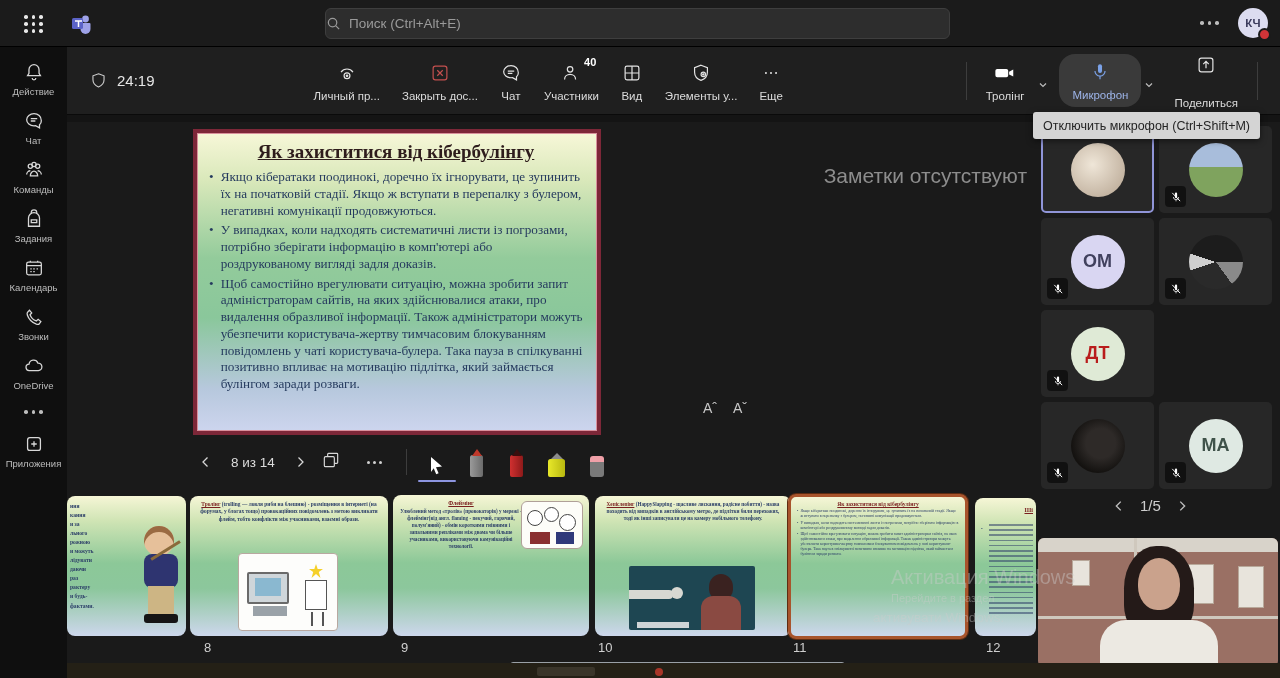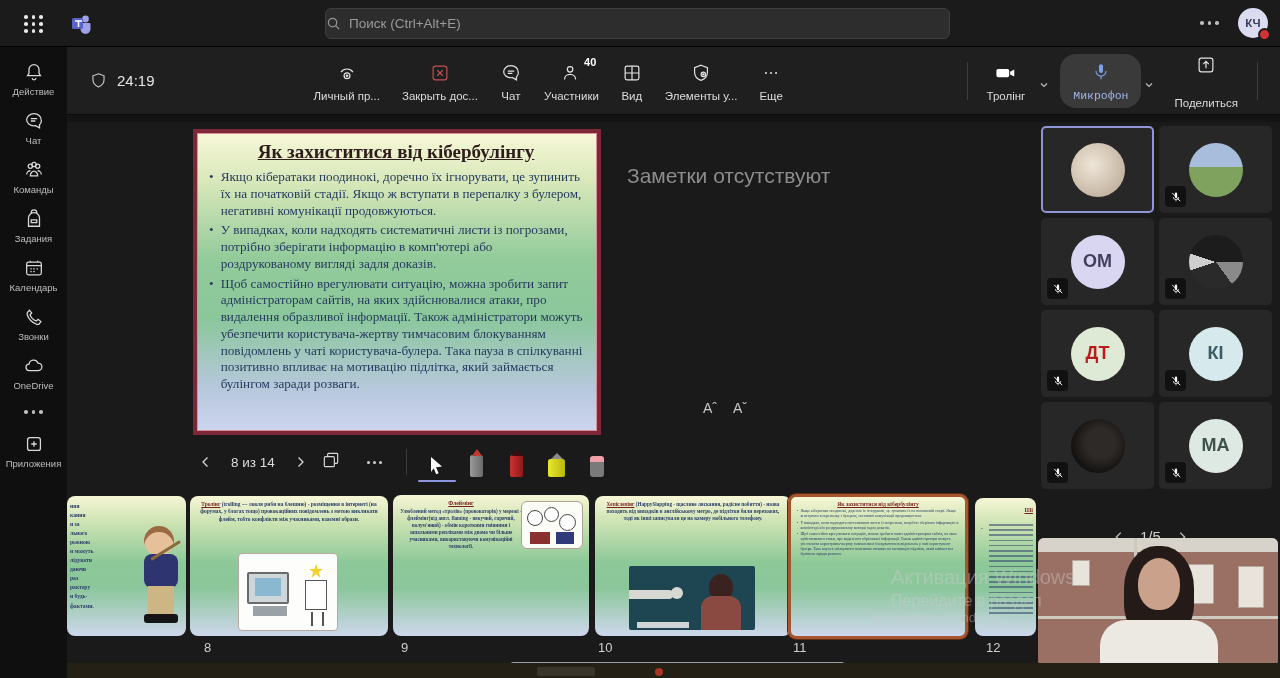--- a/index.html
+++ b/index.html
@@ -31,36 +31,36 @@
   .mtoolbar { position:absolute; left:67px; top:47px; width:1213px; height:68px; background:#1f1f1f; border-bottom:1px solid #0a0a0a; display:flex; align-items:center; }
   .timer-group { display:flex; align-items:center; gap:9px; margin-left:22px; color:#e6e6e6; font-size:15px; }
   .timer-group svg { width:19px; height:19px; stroke:#cfcfcf; fill:none; stroke-width:1.4; }
   .tb-center { display:flex; align-items:flex-start; margin-left:148px; }
   .tb-btn { display:flex; flex-direction:column; align-items:center; gap:4px; padding:0 11px; cursor:pointer; color:#dcdcdc; font-size:11.5px; white-space:nowrap; }
   .tb-btn .ic { height:26px; display:flex; align-items:center; justify-content:center; position:relative; }
   .tb-btn svg { width:22px; height:22px; stroke:#e4e4e4; fill:none; stroke-width:1.3; }
   .tb-sep { width:1px; height:38px; background:#3d3d3d; margin:0 8px; align-self:center; }
   .count-badge { position:absolute; top:-4px; right:-14px; font-size:11px; font-weight:bold; color:#fff; }
   .chev { width:12px; height:12px; stroke:#bdbdbd; fill:none; stroke-width:1.6; cursor:pointer; margin-left:2px; align-self:center; margin-top:8px; }
-  .mic-tile { background:#3a3a3a; border-radius:16px; padding:5px 13px 6px;font-family:Liberation Mono, monospace; }
+  .mic-tile { background:#3a3a3a; border-radius:16px; padding:5px 13px 6px; }
   .mic-tile .lbl { color:#9db4e8; }
   .tb-right { display:flex; align-items:center; margin-left:auto; margin-right:14px; }
 
   .tooltip { position:absolute; left:1033px; top:112px; height:27px; background:#d4d4d4; color:#242424; font-size:12.5px; border-radius:3px; display:flex; align-items:center; padding:0 10px; box-shadow:0 2px 6px rgba(0,0,0,.5); z-index:60; }
 
   
   .stage { position:absolute; left:67px; top:122px; width:1213px; height:548px; background:#1a1a1a; }
 
   .main-slide { position:absolute; left:126px; top:7px; width:408px; height:306px; border:4px solid #7d2738; box-shadow:inset 0 0 0 1px #d9909c; background:linear-gradient(180deg,#f7f7d8 0%,#d9e8ba 16%,#93cb9b 42%,#8ac79b 62%,#b7c8dd 86%,#cdd5ee 100%); font-family:"Liberation Serif", serif; padding:8px 14px 4px 12px; overflow:hidden; }
   .main-slide h1 { font-size:19px; font-weight:bold; text-decoration:underline; color:#2e1c1c; text-align:center; margin-bottom:6px; }
   .main-slide ul { list-style:none; }
   .main-slide li { font-size:13.2px; color:#253a5e; line-height:1.27; margin-bottom:3px; display:flex; gap:7px; }
   .main-slide li .dot { flex:0 0 auto; }
 
-  .notes-msg { position:absolute; left:560px; top:42px; width:400px; text-align:left; color:#8d8d8d; font-size:21px; }
+  .notes-msg { position:absolute; left:560px; top:42px; width:400px; text-align:right; color:#8d8d8d; font-size:21px; }
   .font-btns { position:absolute; left:636px; top:278px; display:flex; gap:16px; color:#c8c8c8; font-size:14px; }
   .font-btns span { cursor:pointer; }
 
   
   .slidenav { position:absolute; left:130px; top:322px; height:36px; display:flex; align-items:center; color:#dcdcdc; }
   .slidenav svg.chv { width:18px; height:18px; stroke:#d8d8d8; stroke-width:1.7; fill:none; cursor:pointer; }
   .nav-counter { font-size:13.5px; margin:0 16px; }
   .nav-ic { margin:0 12px; cursor:pointer; }
   .nav-dots { display:flex; gap:3px; margin:0 14px; cursor:pointer; }
   .nav-dots i { width:3px; height:3px; background:#d0d0d0; border-radius:50%; }
@@ -330,20 +330,23 @@
               <path d="M12 15.5V8.5M9 11l3-3 3 3"></path>
             </svg>
         </span>
         <span>Поделиться</span>
       </div>
       <div class="tb-sep"></div>
 
     </div>
   </div>
 
+  <div class="tooltip">
+    <span>Отключить микрофон (Ctrl+Shift+M)</span>
+  </div>
 
   <div class="stage">
 
     <div class="main-slide">
       <h1>Як захиститися від кібербулінгу</h1>
       <ul>
         <li>
             <span class="dot">•</span>
             <span>Якщо кібератаки поодинокі, доречно їх ігнорувати, це зупинить їх на початковій стадії. Якщо ж вступати в перепалку з булером, негативні комунікації продовжуються.</span>
           </li>
@@ -548,33 +551,20 @@
         </div>
       <span class="mic-off">
           <svg width="12" height="12" viewBox="0 0 16 16">
             <path d="M6.5 3.5a1.5 1.5 0 0 1 3 0V8a1.5 1.5 0 0 1-3 0z" fill="#fff"></path>
             <path d="M4.5 8a3.5 3.5 0 0 0 7 0" stroke="#fff" fill="none"></path>
             <line x1="8" y1="11.5" x2="8" y2="13.8" stroke="#fff"></line>
             <line x1="3" y1="2.5" x2="13.5" y2="13.5" stroke="#fff" stroke-width="1.3"></line>
           </svg>
         </span>
     </div>
-    <div class="ptile" style="left:1092px; top:188px;">
-      <div class="circ" style="background:#d6e9ec; color:#3b5a63;">
-          <span>КІ</span>
-        </div>
-      <span class="mic-off">
-          <svg width="12" height="12" viewBox="0 0 16 16">
-            <path d="M6.5 3.5a1.5 1.5 0 0 1 3 0V8a1.5 1.5 0 0 1-3 0z" fill="#fff"></path>
-            <path d="M4.5 8a3.5 3.5 0 0 0 7 0" stroke="#fff" fill="none"></path>
-            <line x1="8" y1="11.5" x2="8" y2="13.8" stroke="#fff"></line>
-            <line x1="3" y1="2.5" x2="13.5" y2="13.5" stroke="#fff" stroke-width="1.3"></line>
-          </svg>
-        </span>
-    </div>
 
     <div class="ptile" style="left:974px; top:280px;">
       <div class="circ" style="background:radial-gradient(circle at 55% 45%, #2e2a28 0 35%, #141210 70%);"></div>
       <span class="mic-off">
           <svg width="12" height="12" viewBox="0 0 16 16">
             <path d="M6.5 3.5a1.5 1.5 0 0 1 3 0V8a1.5 1.5 0 0 1-3 0z" fill="#fff"></path>
             <path d="M4.5 8a3.5 3.5 0 0 0 7 0" stroke="#fff" fill="none"></path>
             <line x1="8" y1="11.5" x2="8" y2="13.8" stroke="#fff"></line>
             <line x1="3" y1="2.5" x2="13.5" y2="13.5" stroke="#fff" stroke-width="1.3"></line>
           </svg>
@@ -587,21 +577,21 @@
       <span class="mic-off">
           <svg width="12" height="12" viewBox="0 0 16 16">
             <path d="M6.5 3.5a1.5 1.5 0 0 1 3 0V8a1.5 1.5 0 0 1-3 0z" fill="#fff"></path>
             <path d="M4.5 8a3.5 3.5 0 0 0 7 0" stroke="#fff" fill="none"></path>
             <line x1="8" y1="11.5" x2="8" y2="13.8" stroke="#fff"></line>
             <line x1="3" y1="2.5" x2="13.5" y2="13.5" stroke="#fff" stroke-width="1.3"></line>
           </svg>
         </span>
     </div>
 
-    <div class="pager" style="left:1045px; top:375px;margin-top:31px;">
+    <div class="pager" style="left:1045px; top:375px;">
       <svg viewBox="0 0 16 16">
           <polyline points="10,3 5,8 10,13"></polyline>
         </svg>
       <span>1/5</span>
       <svg viewBox="0 0 16 16">
           <polyline points="6,3 11,8 6,13"></polyline>
         </svg>
     </div>
 
     <div class="webcam">
@@ -614,21 +604,21 @@
       <div class="wc-hair"></div>
       <div class="wc-face"></div>
       <div class="wc-sweater"></div>
     </div>
 
   </div>
 
   <div class="watermark" style="left:891px; top:566px; font-size:20px;">
     <span>Активация Windows</span>
   </div>
-  <div class="watermark" style="left:891px; top:592px; font-size:16px;">
+  <div class="watermark" style="left:891px; top:592px; font-size:11px;">
     <span>Перейдите в раздел</span>
   </div>
   <div class="watermark" style="left:873px; top:610px; font-size:13.5px;">
     <span>активувати Windows.</span>
   </div>
 
   <div class="bottom-strip">
     <span class="graybox"></span>
     <span class="reddot"></span>
   </div>

